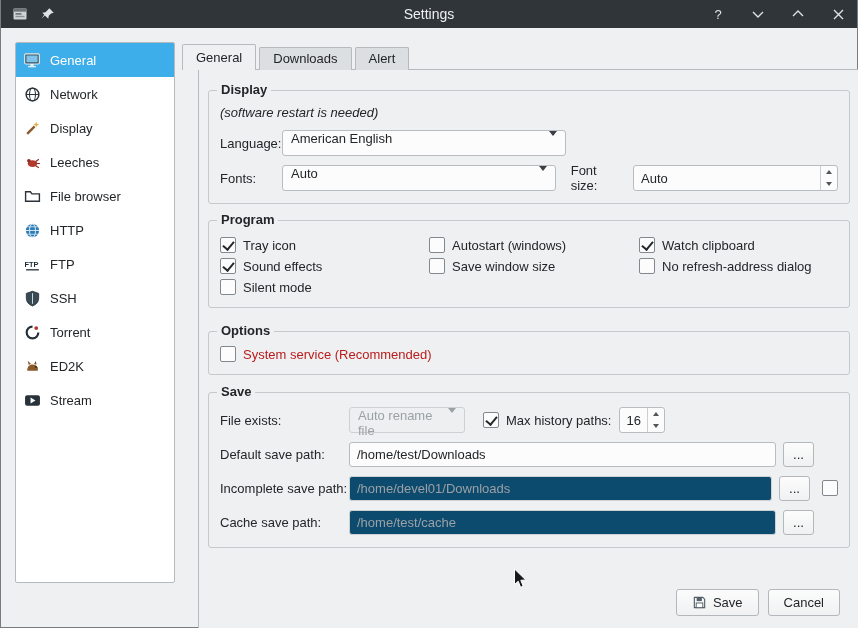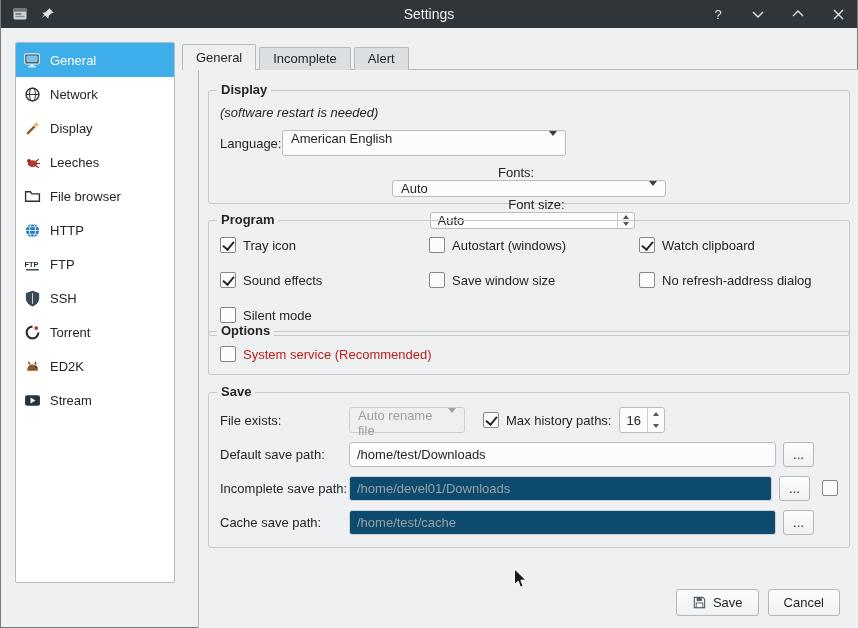--- a/index.html
+++ b/index.html
@@ -34,21 +34,21 @@
 
   .group { position:absolute; left:9px; right:11px; border:1px solid #c5c9cb; border-radius:3px; }
   .gtitle { position:absolute; top:-9px; left:8px; background:#eff0f1; padding:0 4px; font-weight:bold; }
   .g-display { top:20px; padding:14px 11px 12px; }
   .g-program { top:150px; }
   .g-options { top:261px; padding:14px 11px 12px; }
   .g-save    { top:322px; padding:14px 11px 12px; }
 
   .note { font-style:italic; margin-bottom:10px; }
   .form-row { display:flex; align-items:center; margin-bottom:9px; height:26px; }
-  .form-row:last-child { margin-bottom:0;flex-direction:column; }
+  .form-row:last-child { margin-bottom:0; }
   .lbl62 { width:62px; flex:none; }
 
   
   .field { background:#fcfcfc; border:1px solid #b9bdc1; border-radius:3px; height:26px; display:flex; padding:0 8px; position:relative; }
   .combo .cmb-arrow { width:0; height:0; border-left:4px solid transparent; border-right:4px solid transparent; border-top:5px solid #3a3f44; margin-left:auto; }
   .field.dis { background:#edeff0; color:#9ba1a5; border-color:#cdd1d4; }
   .field.dis .cmb-arrow { border-top-color:#9ba1a5; }
 
   .text-input { height:25px; border:1px solid #b9bdc1; border-radius:3px; padding:0 7px; background:#fcfcfc; font:inherit; color:#232629; outline:none; }
   .text-input.dis { background:#0c4a6e; color:#9ba1a5; border-color:#cdd1d4; }
@@ -60,21 +60,21 @@
   .tri-up { width:0; height:0; border-left:3.5px solid transparent; border-right:3.5px solid transparent; border-bottom:4.5px solid #50555a; }
   .tri-dn { width:0; height:0; border-left:3.5px solid transparent; border-right:3.5px solid transparent; border-top:4.5px solid #50555a; }
 
   
   .check { display:flex; align-items:center; gap:7px; height:16px; }
   .cb { width:16px; height:16px; border:1px solid #82898e; border-radius:2px; background:#fcfcfc; position:relative; flex:none; }
   .cb.checked::after { content:""; position:absolute; left:4px; top:1px; width:5px; height:9px; border:solid #24272a; border-width:0 2px 2px 0; transform:rotate(40deg); }
   .green { color:#b91c1c; }
 
   
-  .pg { display:grid; grid-template-columns:209px 210px 1fr; row-gap:19px; padding:16px 11px 12px; }
+  .pg { display:grid; grid-template-columns:209px 210px 1fr; row-gap:5px; padding:16px 11px 12px; }
 
   
   .save-row { display:flex; align-items:center; margin-bottom:8px; height:26px; }
   .save-row:last-child { margin-bottom:0; }
   .slbl { width:129px; flex:none; }
   .browse { width:31px; height:25px; margin-left:7px; background:linear-gradient(#fcfcfc,#f0f1f2); border:1px solid #b4b8bb; border-radius:3px; display:flex; align-items:center; justify-content:center; color:#232629; flex:none; }
 
   
   .footer { position:absolute; top:589px; right:17px; display:flex; gap:9px; }
   .btn { height:27px; background:linear-gradient(#fcfcfc,#f0f1f2); border:1px solid #b4b8bb; border-radius:3px; display:inline-flex; align-items:center; justify-content:center; gap:6px; padding:0 15px; font:inherit; color:#232629; }
@@ -226,21 +226,21 @@
             <rect x="1" y="3" width="14" height="10" rx="2" fill="#27323a"></rect>
             <path d="M6.2 5.2 L10.8 8 L6.2 10.8 Z" fill="#fff"></path>
           </svg>
         </span>
       <span>Stream</span>
     </div>
   </div>
 
   <div class="tabs">
     <div class="tab active">General</div>
-    <div class="tab">Incomplete</div>
+    <div class="tab">Downloads</div>
     <div class="tab">Alert</div>
   </div>
 
   <div class="frame">
 
     <div class="group g-display">
       <div class="gtitle">Display</div>
       <div class="note">(software restart is needed)</div>
       <div class="form-row">
         <span class="lbl62">Language:</span>

